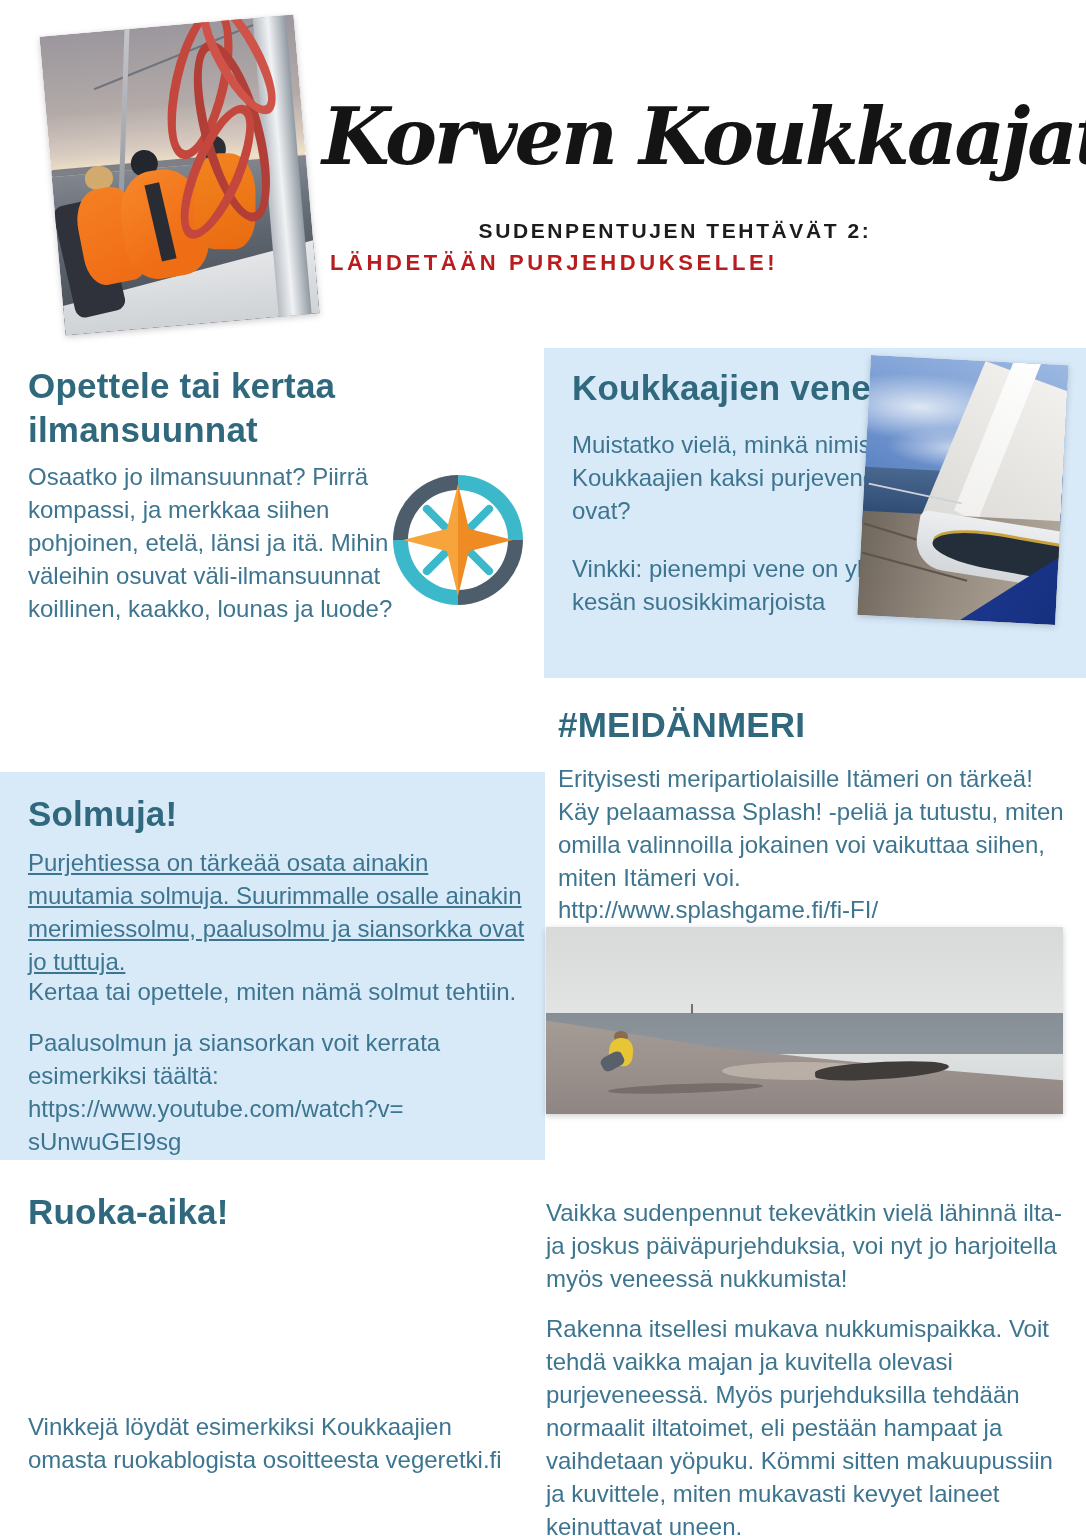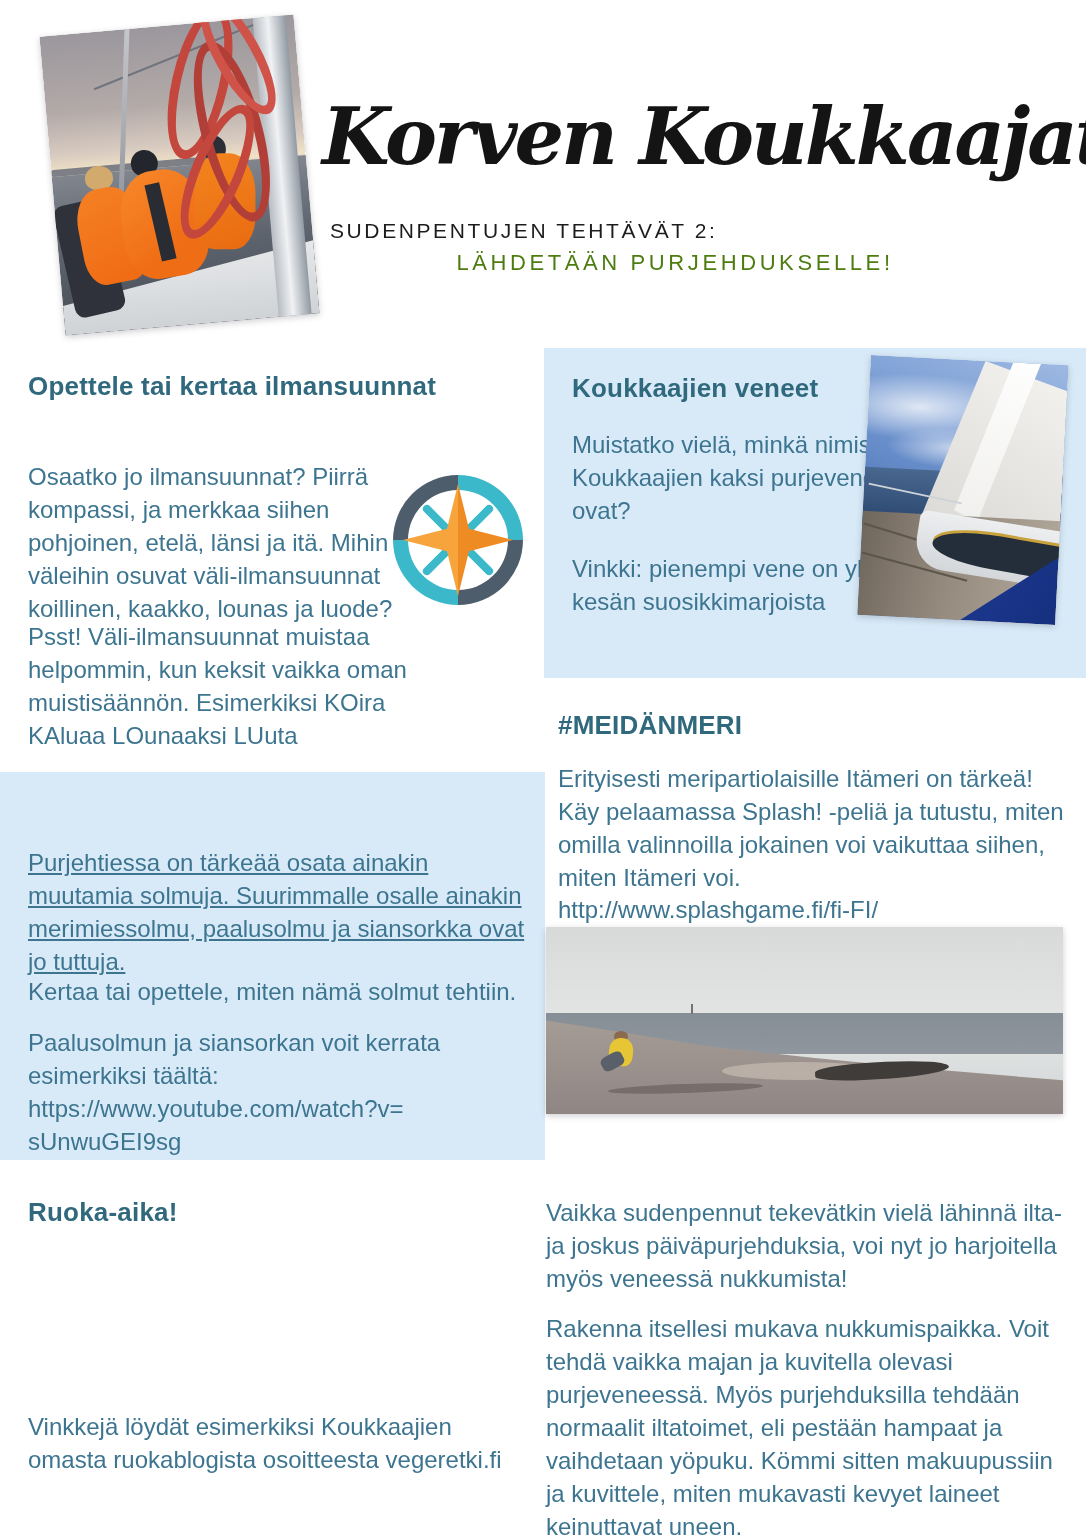--- a/index.html
+++ b/index.html
@@ -12,29 +12,29 @@
   .abs { position:absolute; }
 
   
   .script-title {
     font-family:"DejaVu Serif", serif;
     font-style:italic; font-weight:700;
     font-size:78px; line-height:1.05; color:#141414;
     text-align:center; letter-spacing:-3px; white-space:nowrap;
   }
   .subtitle-bold {
-    font-size:21px; font-weight:400; color:#1c1c1c;
-    letter-spacing:2.6px; text-align:left;
+    font-size:21px; font-weight:700; color:#1c1c1c;
+    letter-spacing:2.6px; text-align:center;
   }
   .subtitle-light {
-    font-size:22px; font-weight:400; color:#4d7c0f;
-    letter-spacing:3.6px; text-align:center;
+    font-size:22px; font-weight:700; color:#b91c1c;
+    letter-spacing:3.6px; 
   }
   h2.sec {
-    font-size:26px; font-weight:700; color:#30697d;
+    font-size:35px; font-weight:700; color:#30697d;
     line-height:44px; letter-spacing:0.2px;
   }
   .body-text {
     font-size:24px; color:#3d7590; line-height:33px;
   }
   .url { word-break:break-all; }
 
   
   .panel { background:#d8eaf8; }
 
@@ -173,23 +173,23 @@
   <h2 class="sec abs" style="left:28px; top:364px; width:420px;">Opettele tai kertaa ilmansuunnat</h2>
   <div class="body-text abs" style="left:28px; top:460px; width:366px;">Osaatko jo ilmansuunnat? Piirrä kompassi, ja merkkaa siihen pohjoinen, etelä, länsi ja itä. Mihin väleihin osuvat väli-ilmansuunnat koillinen, kaakko, lounas ja luode?</div>
 
   <div class="abs compass" style="left:393px; top:475px;">
     <div class="compass-ring"></div>
     <div class="compass-ray ray-a"></div>
     <div class="compass-ray ray-b"></div>
     <div class="compass-star"></div>
   </div>
 
-  <div class="body-text abs" style="left:28px; top:620px; width:404px;">Psst! Väli-ilmansuunnat muistaa helpommin, kun keksit vaikka oman muistisäännön. Esimerkiksi KOira KAluaa LOunaaksi LUuta</div>
 
   <div class="abs panel" style="left:0; top:772px; width:545px; height:388px;"></div>
+  <h2 class="sec abs" style="left:28px; top:792px; width:400px;">Solmuja!</h2>
   <div class="body-text abs" style="left:28px; top:846px; width:502px;text-decoration:underline;">Purjehtiessa on tärkeää osata ainakin muutamia solmuja. Suurimmalle osalle ainakin merimiessolmu, paalusolmu ja siansorkka ovat jo tuttuja.</div>
   <div class="body-text abs" style="left:28px; top:975px; width:502px;">Kertaa tai opettele, miten nämä solmut tehtiin.</div>
   <div class="body-text abs" style="left:28px; top:1026px; width:430px;">Paalusolmun ja siansorkan voit kerrata esimerkiksi täältä:</div>
   <div class="body-text url abs" style="left:28px; top:1092px; width:378px;">https://www.youtube.com/watch?v=sUnwuGEI9sg</div>
 
   <h2 class="sec abs" style="left:28px; top:1190px; width:400px;">Ruoka-aika!</h2>
   <div class="body-text abs" style="left:28px; top:1410px; width:508px;">Vinkkejä löydät esimerkiksi Koukkaajien omasta ruokablogista osoitteesta vegeretki.fi</div>
 
   <div class="abs panel" style="left:544px; top:348px; width:542px; height:330px;"></div>
   <h2 class="sec abs" style="left:572px; top:366px; width:420px;">Koukkaajien veneet</h2>

